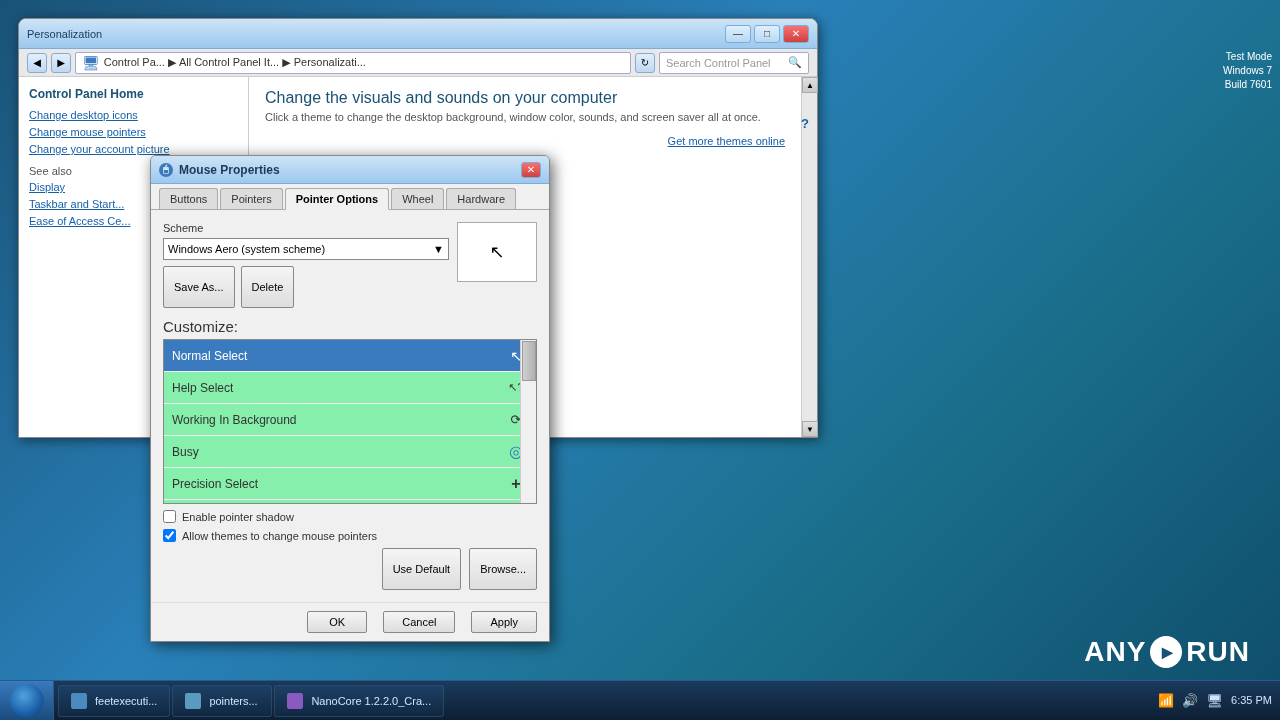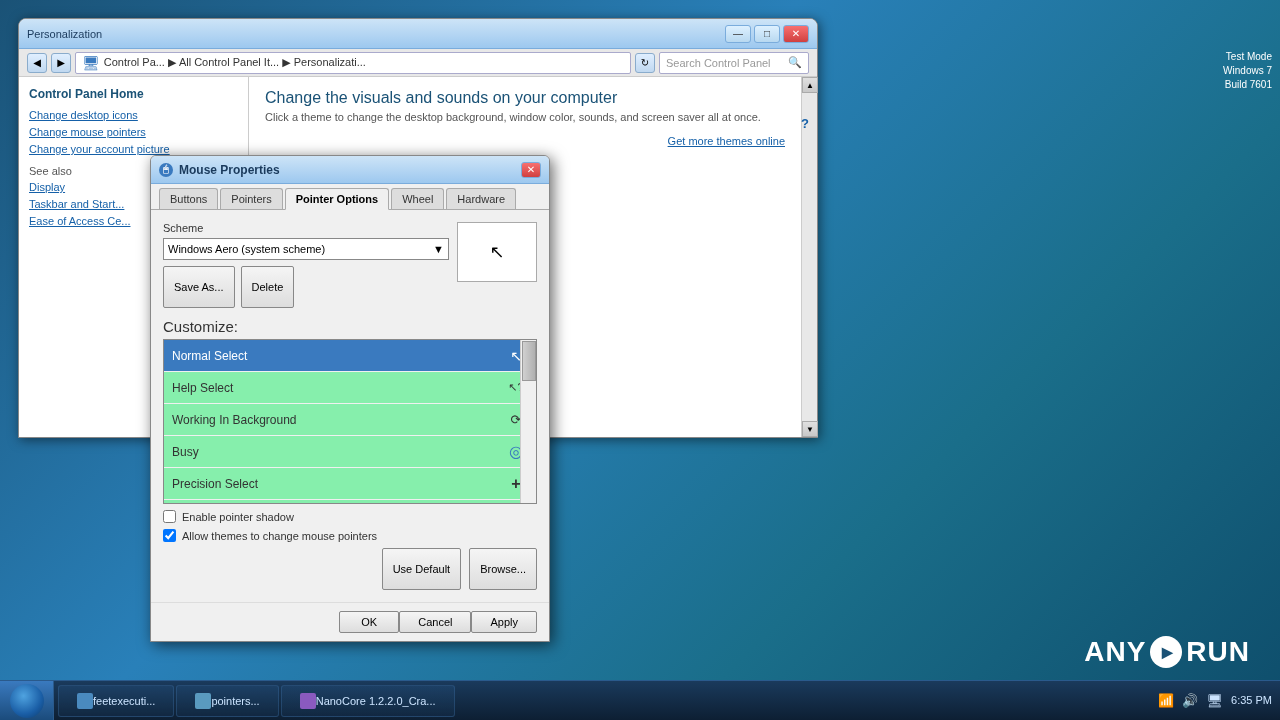--- a/index.html
+++ b/index.html
@@ -59,27 +59,27 @@
     }
     .taskbar-items {
       display: flex;
       align-items: center;
       flex: 1;
       padding: 0 4px;
       gap: 2px;
     }
     .taskbar-item {
       height: 32px;
-      padding: 0 18px;
+      padding: 0 12px;
       background: linear-gradient(to bottom, #2a5a8c44, #1a3a5c44);
       border: 1px solid #3a6a9c66;
       border-radius: 3px;
       display: flex;
       align-items: center;
-      gap: 0;
+      gap: 8px;
       color: #cce4ff;
       font-size: 11px;
       cursor: pointer;
       min-width: 100px;
     }
     .taskbar-item .icon-box {
       width: 16px;
       height: 16px;
       background: #4a8abf;
       border-radius: 2px;
@@ -480,21 +480,21 @@
     }
     .checkbox-row input[type="checkbox"] {
       width: 13px;
       height: 13px;
       cursor: pointer;
     }
 
     
     .dialog-footer {
       display: flex;
-      gap: 0;
+      gap: 16px;
       padding: 8px 12px;
       justify-content: flex-end;
       border-top: 1px solid #ddd;
       background: #f0f0f0;
     }
     .footer-btn {
       padding: 4px 18px;
       border: 1px solid #888;
       background: linear-gradient(to bottom, #f5f5f5, #ddd);
       font-size: 11px;

